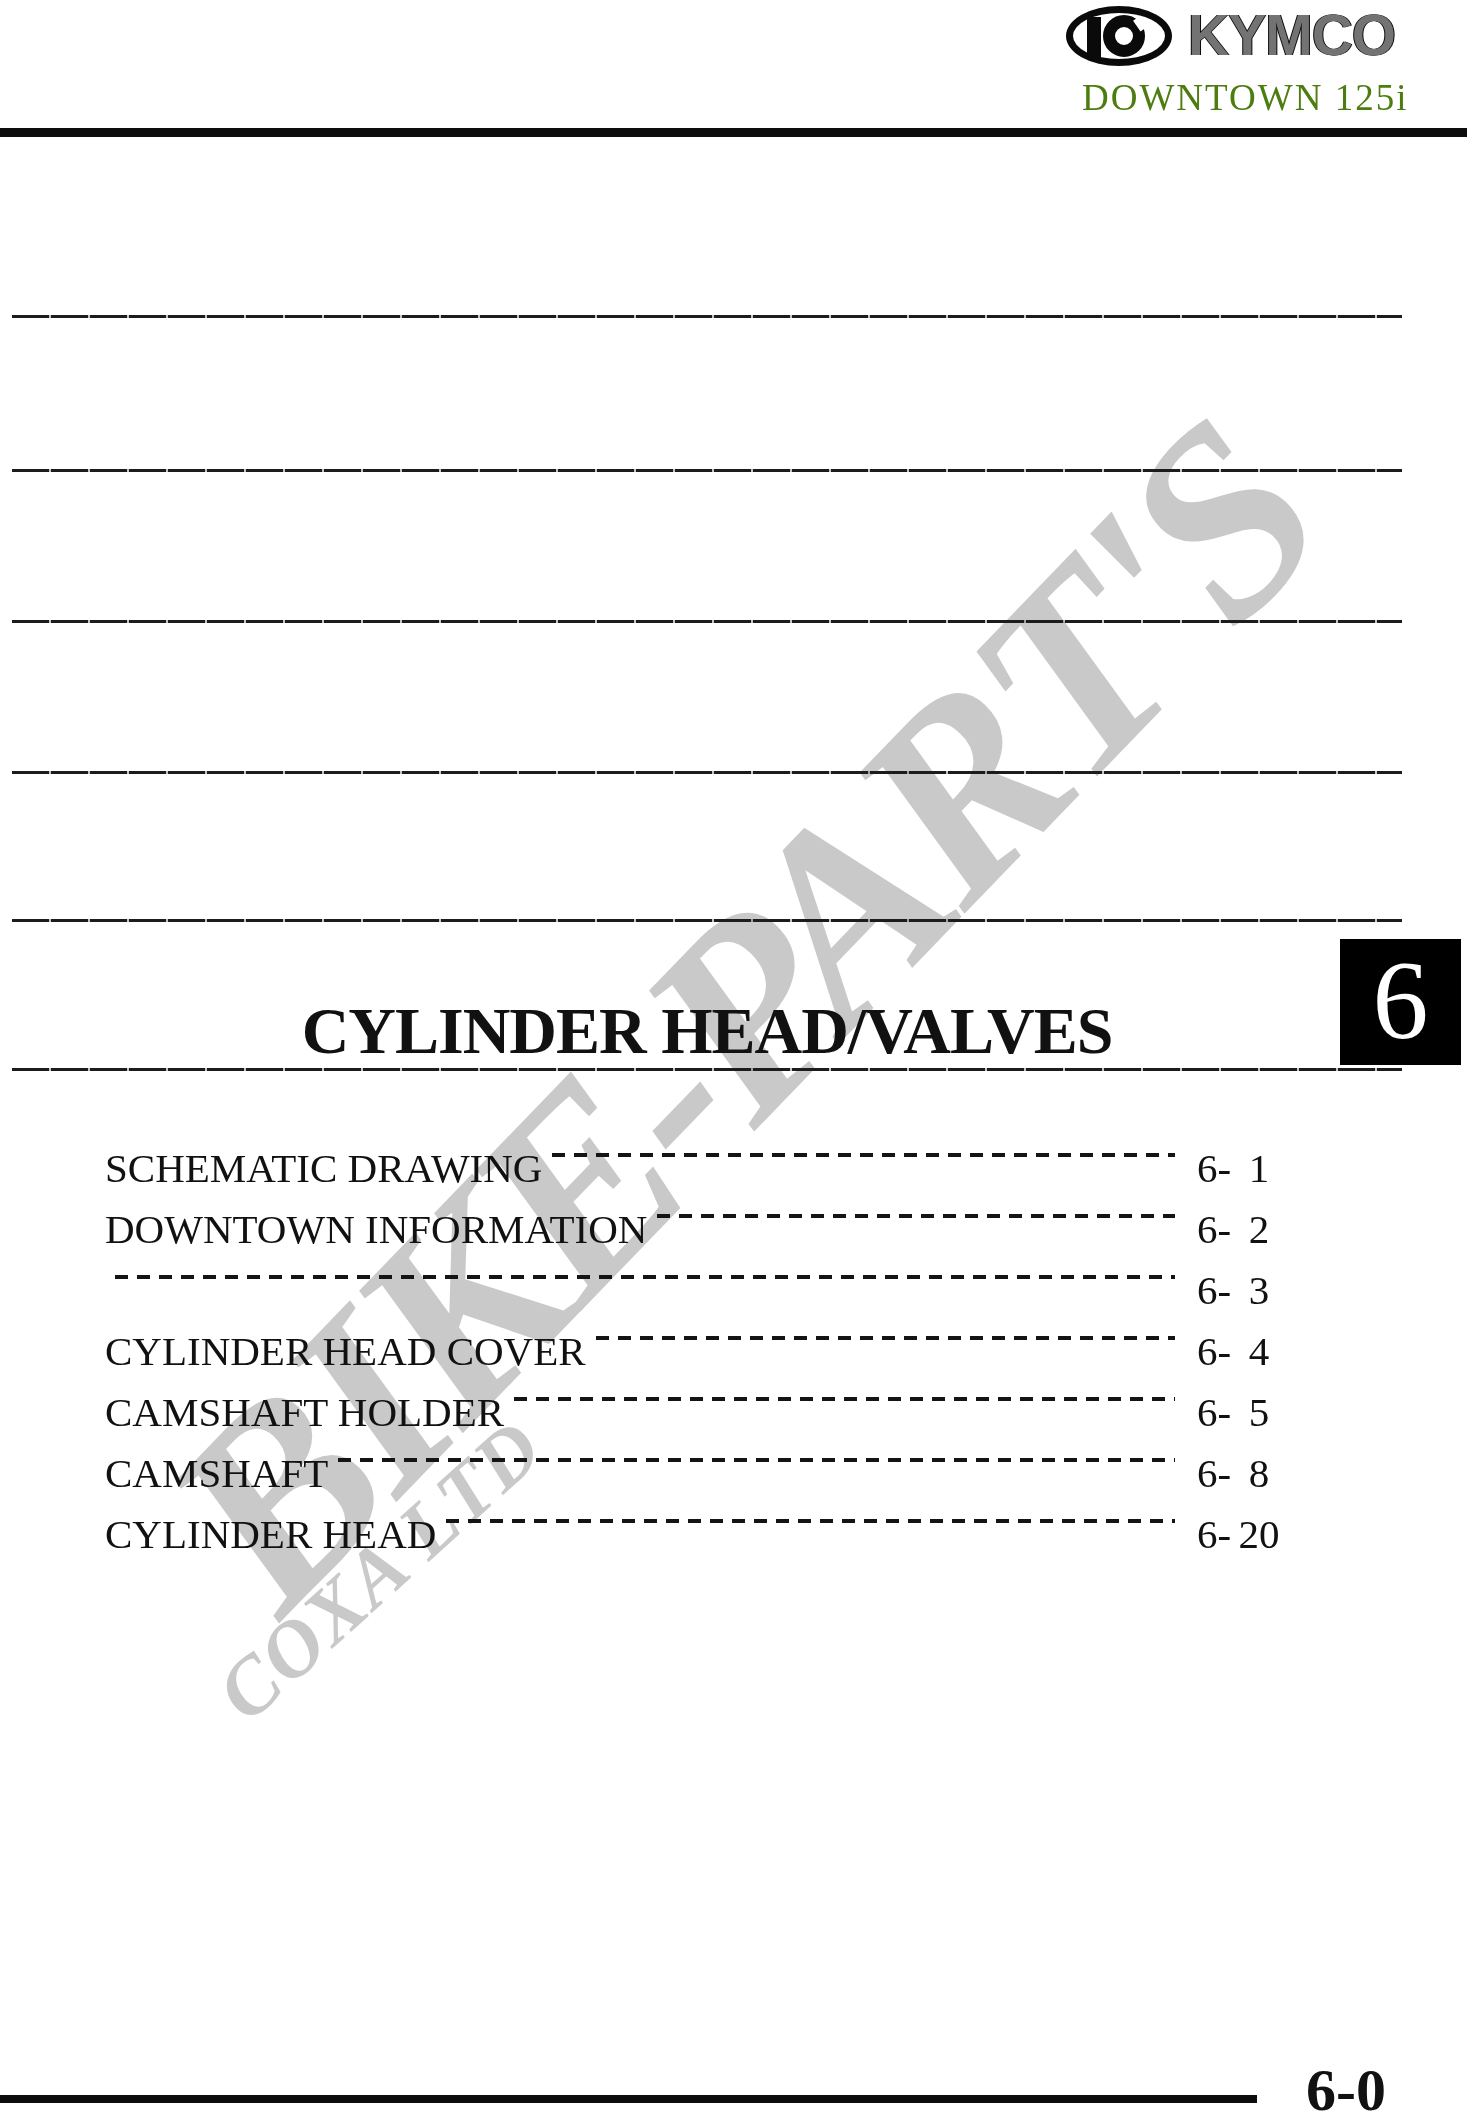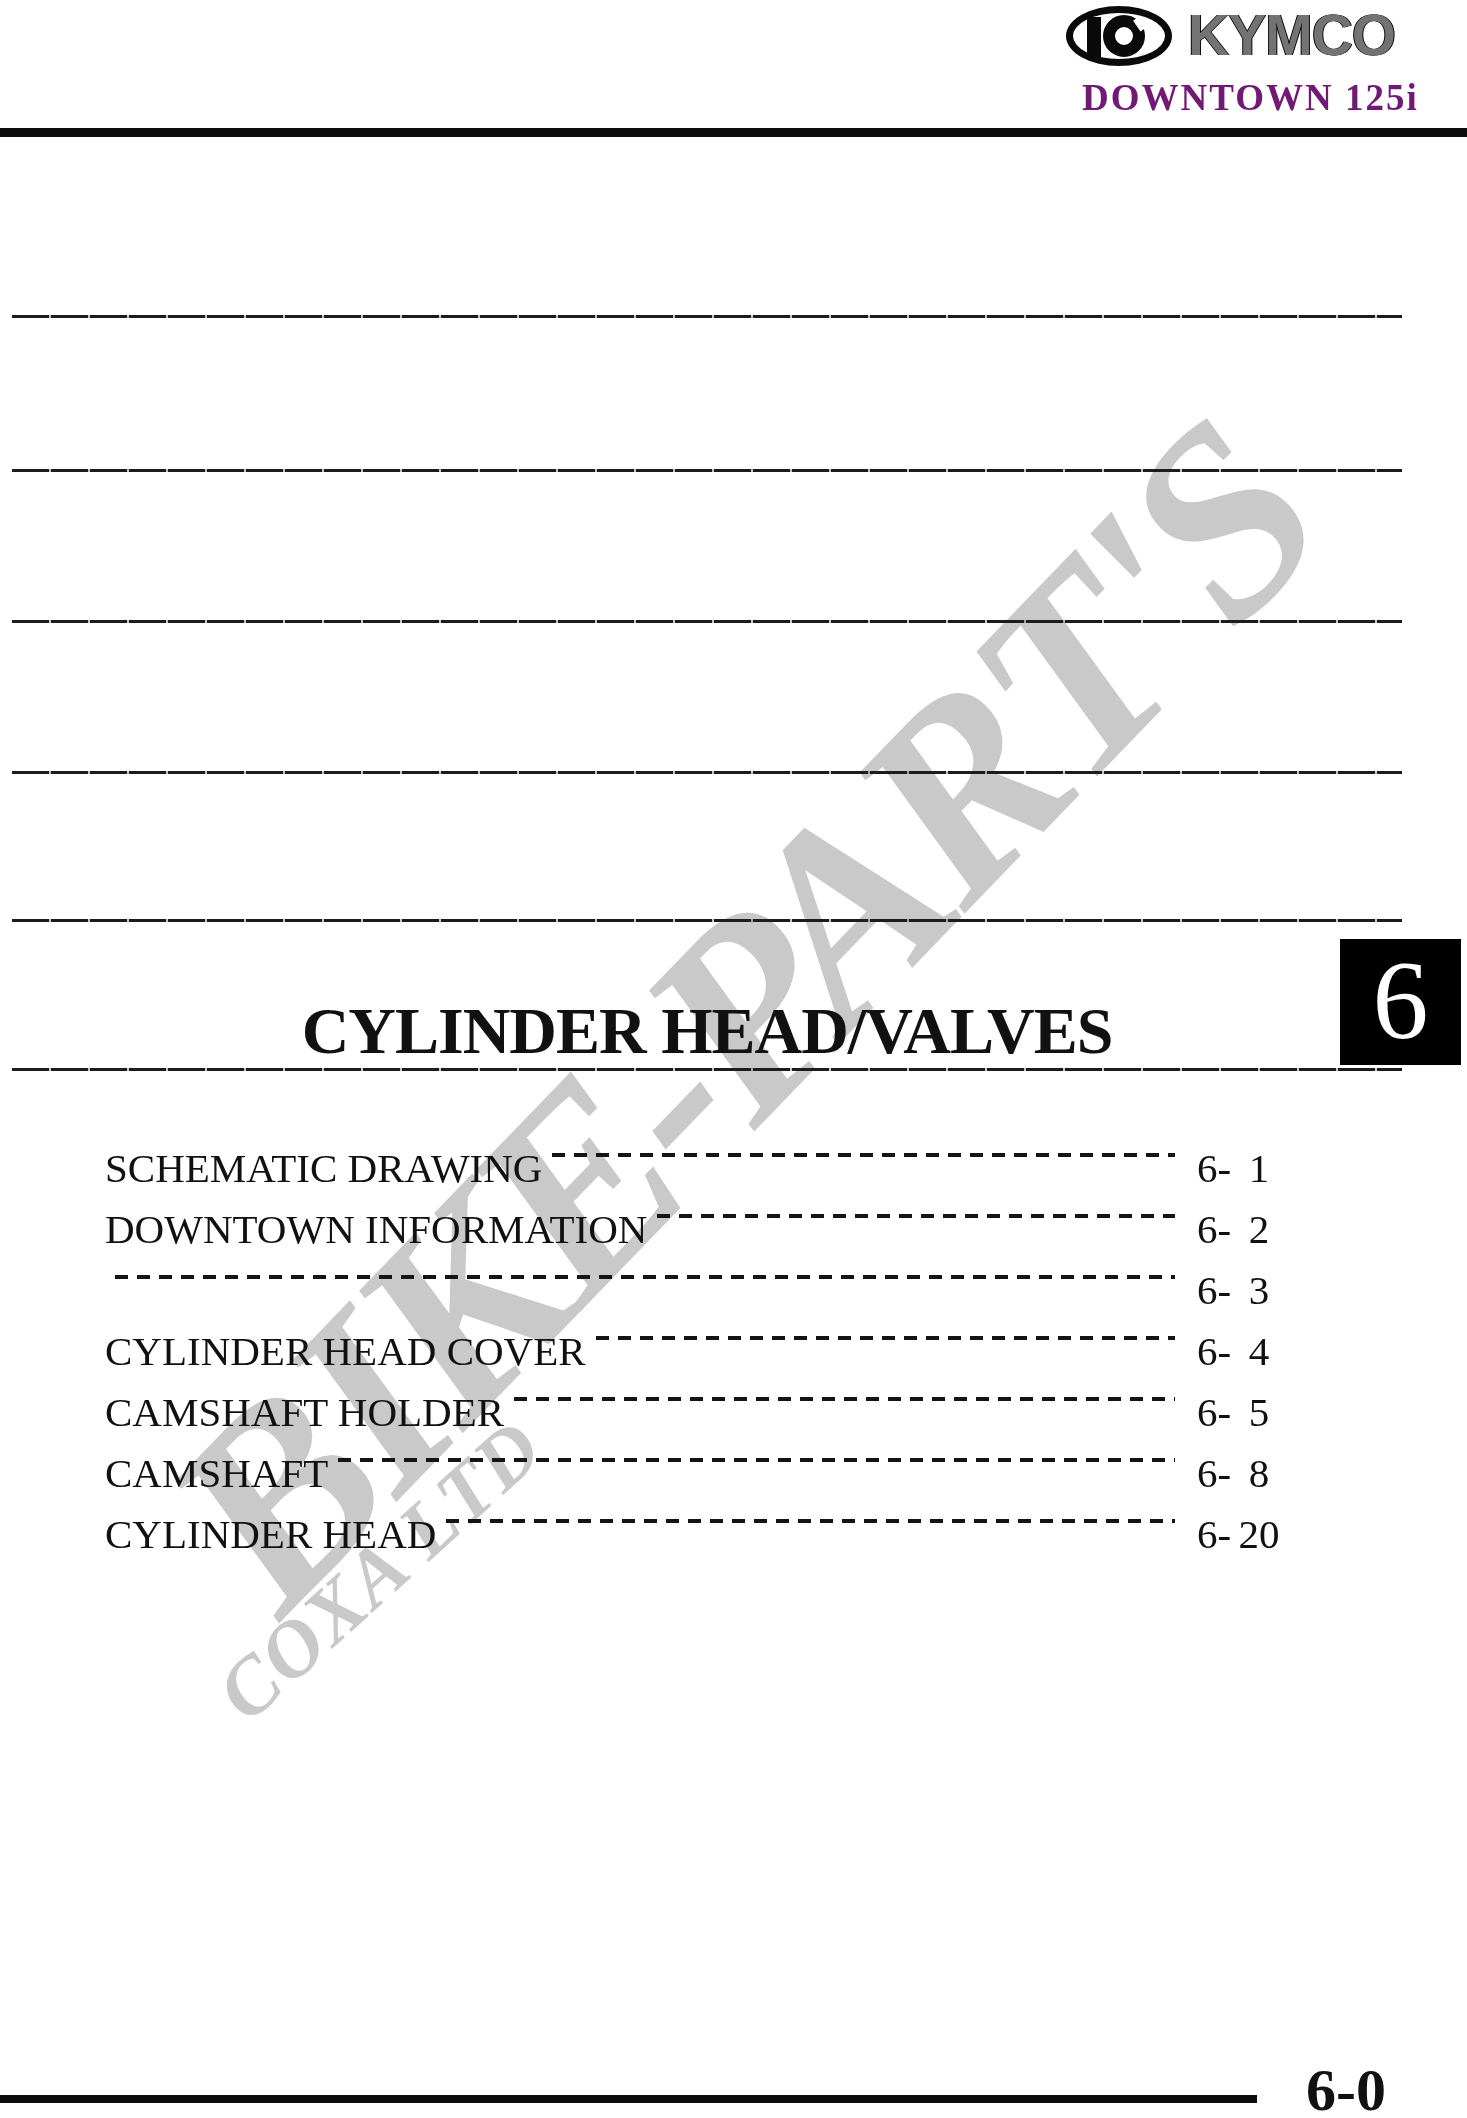--- a/index.html
+++ b/index.html
@@ -32,21 +32,21 @@
   .emblem{position:absolute;left:6px;top:6px;width:92px;height:46px;border:7px solid #0a0a0a;border-radius:50%;}
   .emblem .bar{position:absolute;left:14px;top:4px;width:14px;height:40px;background:#0a0a0a;}
   .emblem .ring{position:absolute;left:30px;top:2px;width:42px;height:42px;border:12px solid #0a0a0a;border-radius:50%;box-sizing:border-box;}
   .emblem .notch{position:absolute;left:63px;top:4px;width:9px;height:13px;background:#ffffff;transform:rotate(-35deg);}
   .brand{
     position:absolute;left:128px;top:2px;font-family:"Liberation Sans",sans-serif;
     font-weight:bold;font-size:57px;letter-spacing:-1px;color:#737373;
     text-shadow:1px 0 #0a0a0a,-1px 0 #0a0a0a;
   }
   .model{
-    position:absolute;left:22px;top:76px;font-weight:bold;font-size:37px;letter-spacing:2px;color:#701a75;white-space:nowrap;
+    position:absolute;left:22px;top:76px;font-weight:normal;font-size:37px;letter-spacing:2px;color:#4d7c0f;white-space:nowrap;
   }
   
   .uline{
     position:absolute;left:12px;width:1390px;height:3px;z-index:2;
     background:repeating-linear-gradient(90deg,#1c1c1c 0 37px,rgba(28,28,28,.25) 37px 39px);
   }
   .l1{top:315px}.l2{top:469px}.l3{top:620px}.l4{top:771px}.l5{top:919px}.l6{top:1068px}
   
   .chap-title{
     position:absolute;left:12px;top:993px;width:1390px;z-index:2;text-align:center;

